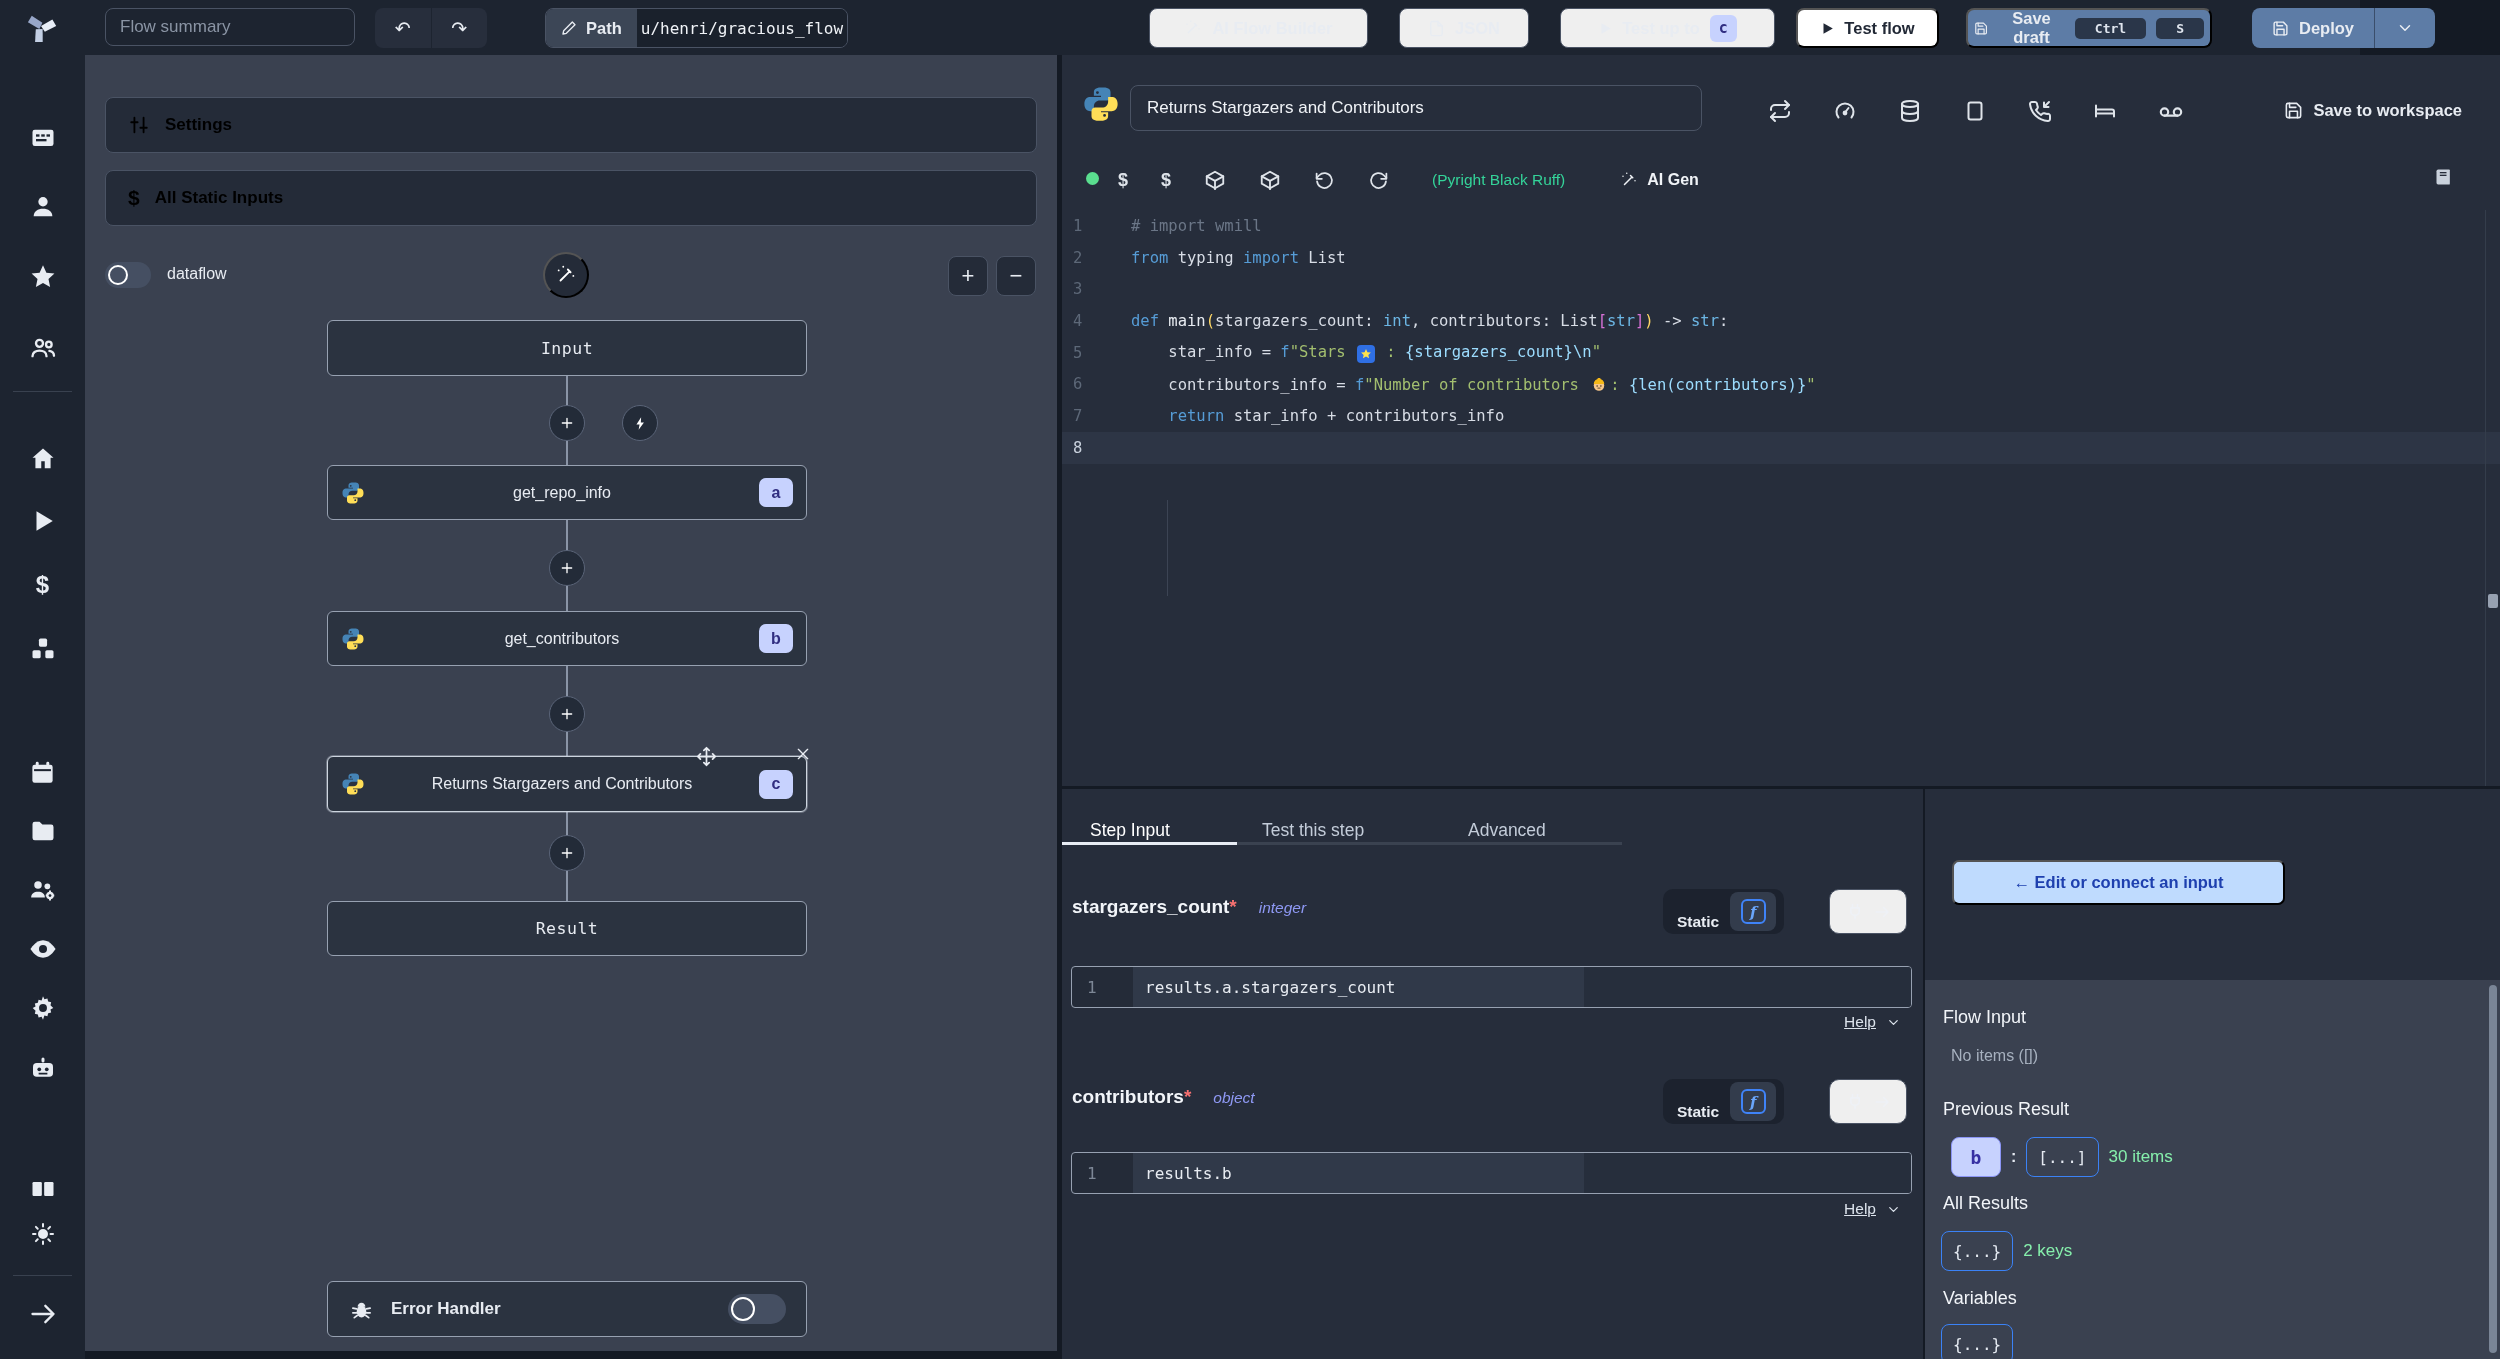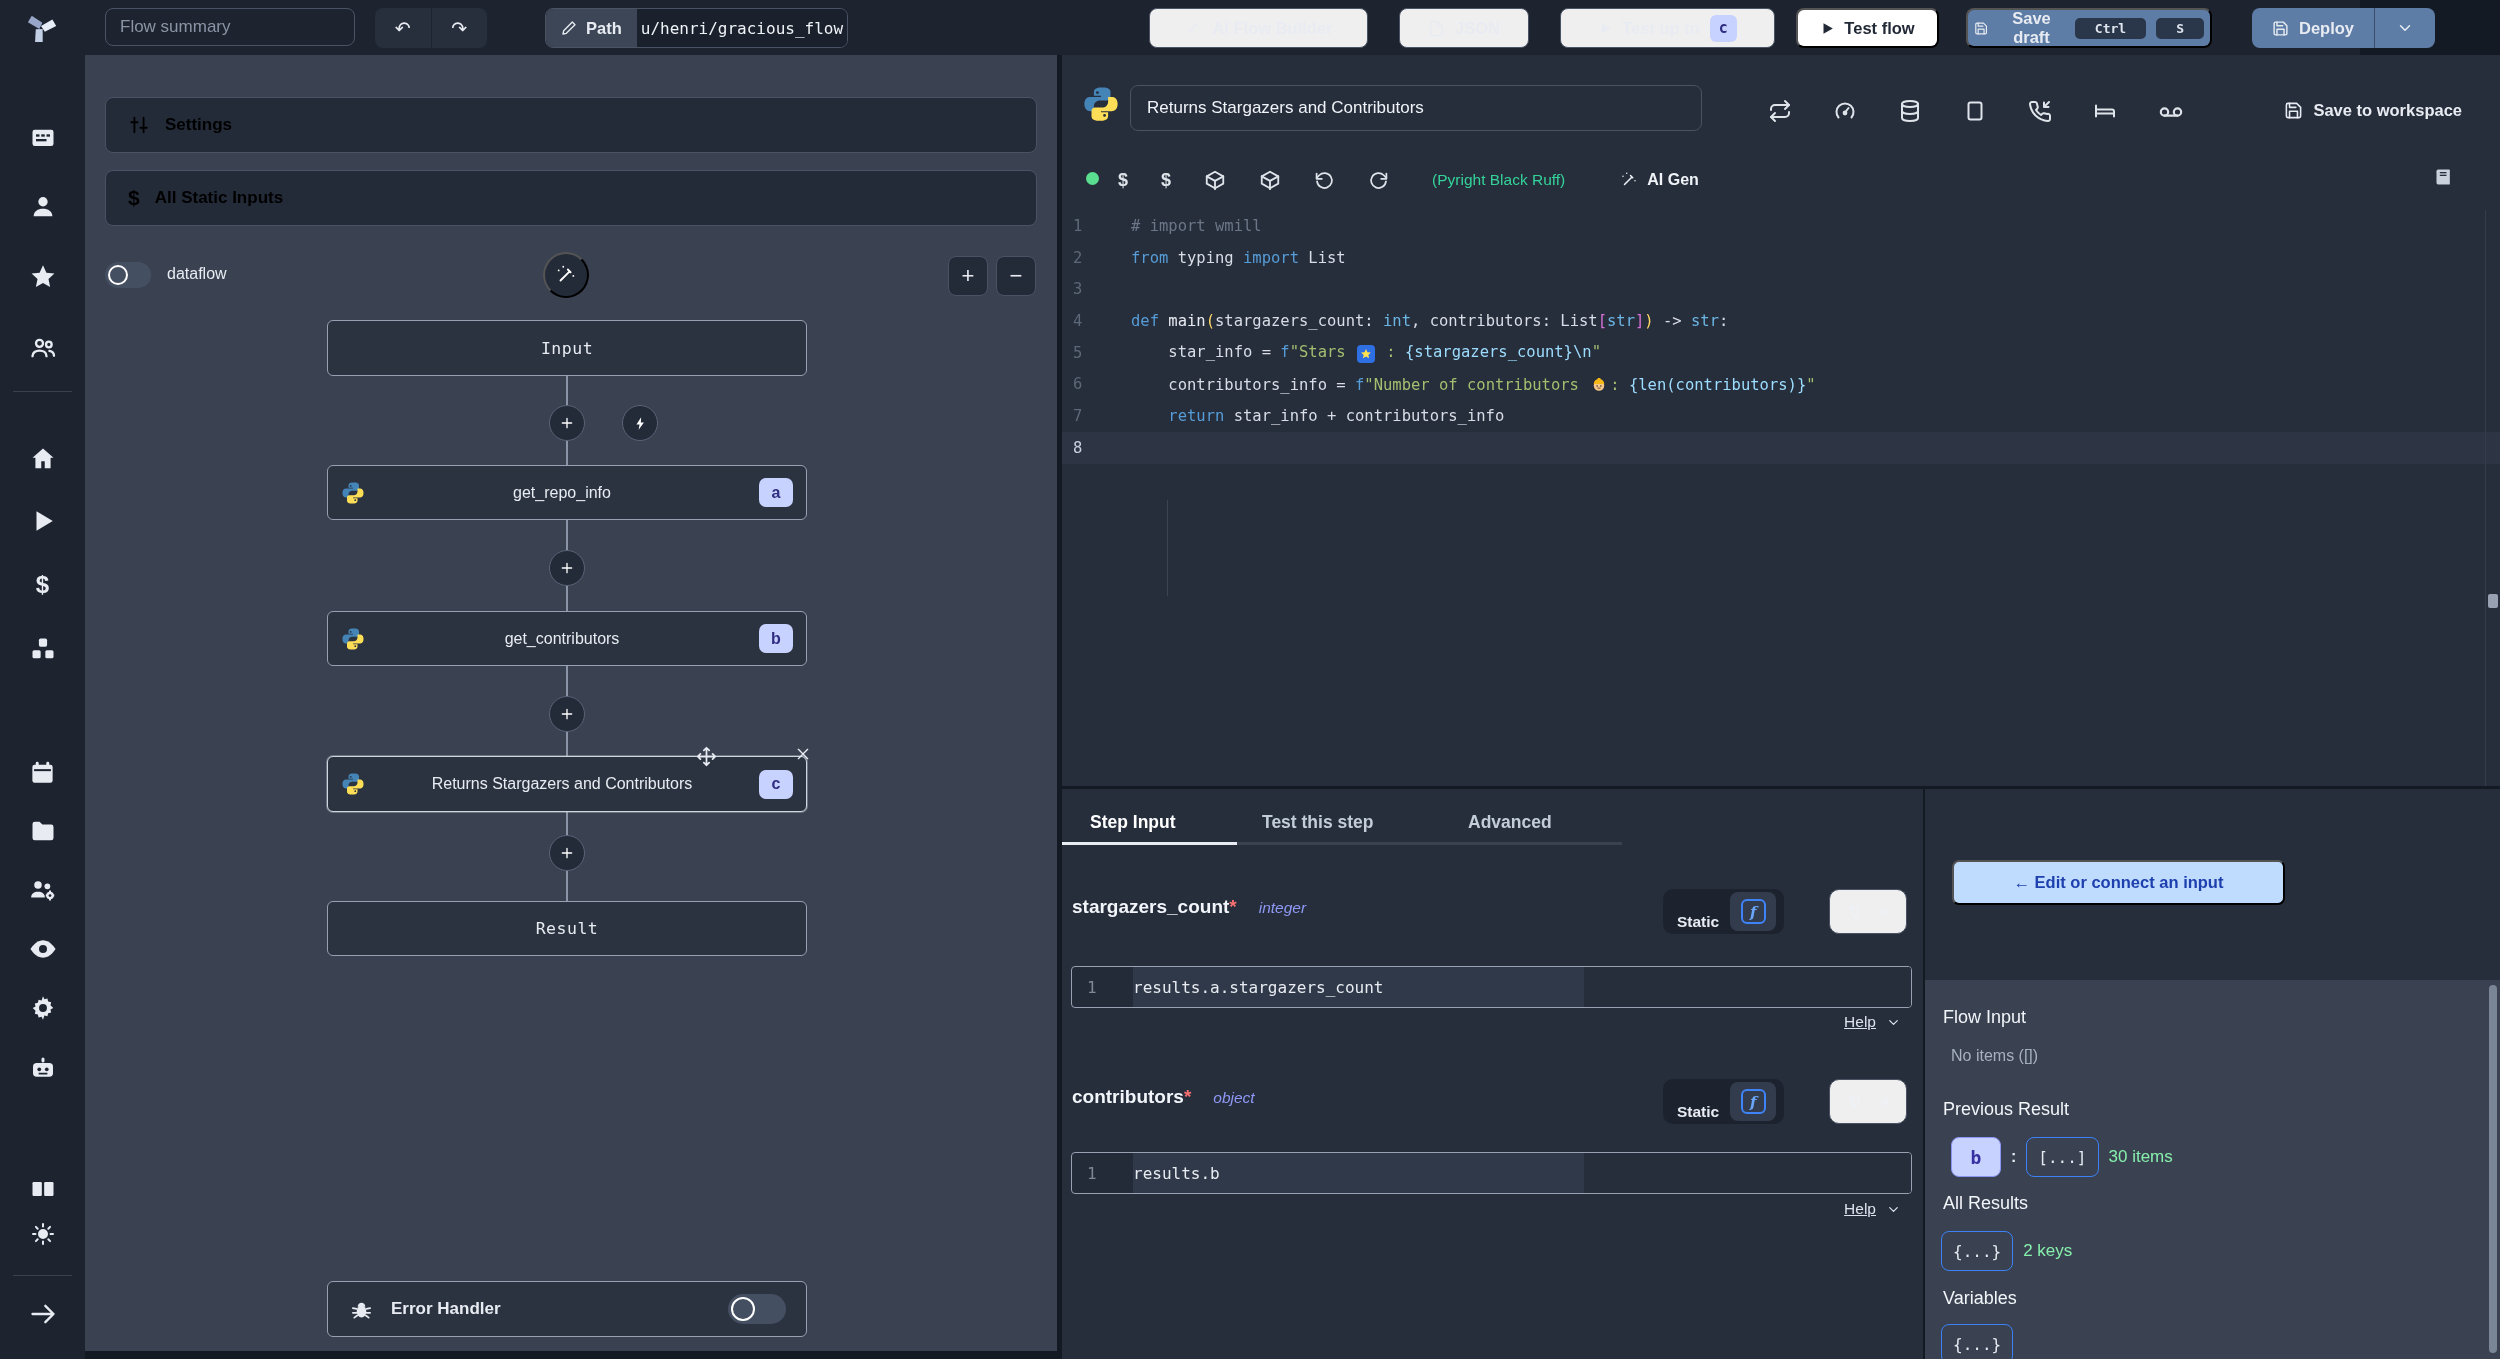--- a/index.html
+++ b/index.html
@@ -82,41 +82,41 @@
   .tok-type{color:#6cb6e4}.tok-paren{color:#ffd866}.tok-bracket{color:#d670d6}.tok-str{color:#a3bf6f}
   .tok-interp{color:#9cdcfe}.tok-esc{color:#9cdcfe}
   .emoji{display:inline-flex;width:18px;height:18px;vertical-align:-3px;margin:0 2px;align-items:center;justify-content:center}
   .emoji-star{background:#2f6fe4;border-radius:4px}
   .indent-guide{position:absolute;left:105px;top:290px;width:1px;height:96px;background:#3c4454}
   .ed-vline{position:absolute;right:14px;top:0;bottom:0;width:1px;background:#343d4b}
   .ed-thumb{position:absolute;right:2px;top:384px;width:10px;height:14px;background:#97a1b1;border-radius:2px}
 
   
   .step-panel{position:absolute;left:1062px;top:789px;width:861px;height:570px;background:#262d3b;overflow:hidden}
-  .tab{position:absolute;top:23px;font-weight:700;font-size:17.5px;color:#c3ccd9}
+  .tab{position:absolute;top:31px;font-weight:400;font-size:17.5px;color:#c3ccd9}
   .tab.active{color:#ffffff}
   .tab-track{position:absolute;left:0;top:53px;width:560px;height:3px;background:#3a4250}
   .tab-ink{position:absolute;left:0;top:53px;width:175px;height:3px;background:#e8edf4}
   .fname{font-size:19px;font-weight:700;color:#f2f5f9}
   .freq{color:#f87171}
   .ftype{font-style:italic;color:#8f99f5;font-size:15.5px;margin-left:22px;font-weight:400}
   .field-label{position:absolute;left:10px;display:flex;align-items:baseline}
   .static-ctl{position:absolute;left:601px;width:121px;height:45px;box-sizing:border-box;background:#1c222e;border-radius:10px;
               display:flex;align-items:flex-end;padding:3px}
   .static-label{padding:0 11px;font-weight:700;font-size:15.5px}
   .fexpr-seg{width:46px;height:39px;background:#333c4c;border-radius:8px;display:flex;align-items:center;justify-content:center;flex:none}
   .f-box{width:25px;height:25px;box-sizing:border-box;border:2px solid #3f83f8;border-radius:6px;color:#6aa6fb;
          display:flex;align-items:center;justify-content:center;font:italic 700 15px "DejaVu Serif",serif}
   .plug-btn{position:absolute;left:767px;width:78px;height:45px;box-sizing:border-box;border:1.5px solid #4a5364;border-radius:10px;
             display:flex;align-items:center;justify-content:center;gap:8px;color:#eef1f6}
   .mono-input{position:absolute;left:9px;width:841px;height:42px;box-sizing:border-box;border:1px solid #97a1b1;border-radius:4px;
               background:#242b38;display:flex;overflow:hidden}
   .mi-gutter{width:46px;flex:none;display:flex;align-items:center;padding-left:15px;color:#7d8796;font:16px "DejaVu Sans Mono",monospace}
   .mi-content{flex:1;background:linear-gradient(90deg,#303949 0 58%,#262e3c 58%);display:flex;align-items:center;
-              font:16px "DejaVu Sans Mono",monospace;color:#e8ecf2}
+              padding-left:12px;font:16px "DejaVu Sans Mono",monospace;color:#e8ecf2}
   .help-row{position:absolute;right:22px;display:flex;align-items:center;gap:10px;color:#dce3ec}
   .help-link{font-size:15.5px;text-decoration:underline}
 
   
   .connect-panel{position:absolute;left:1925px;top:789px;width:575px;height:570px;background:#262d3b;overflow:hidden}
   .edit-btn{position:absolute;left:27px;top:71px;width:333px;height:45px;background:#bfdbfe;border-radius:7px;color:#1e40af;
             font-weight:700;font-size:16.5px;display:flex;align-items:center;justify-content:center}
   .search-inp{position:absolute;left:14px;top:128px;width:547px;height:48px;box-sizing:border-box;background:transparent;
               border:1px solid #4a5364;border-radius:10px;color:#e8ecf2;padding:0 16px;font-size:17px;font-family:inherit;outline:none}
   .cp-section{position:absolute;left:0;top:191px;right:0;bottom:0;background:#3a4150}

